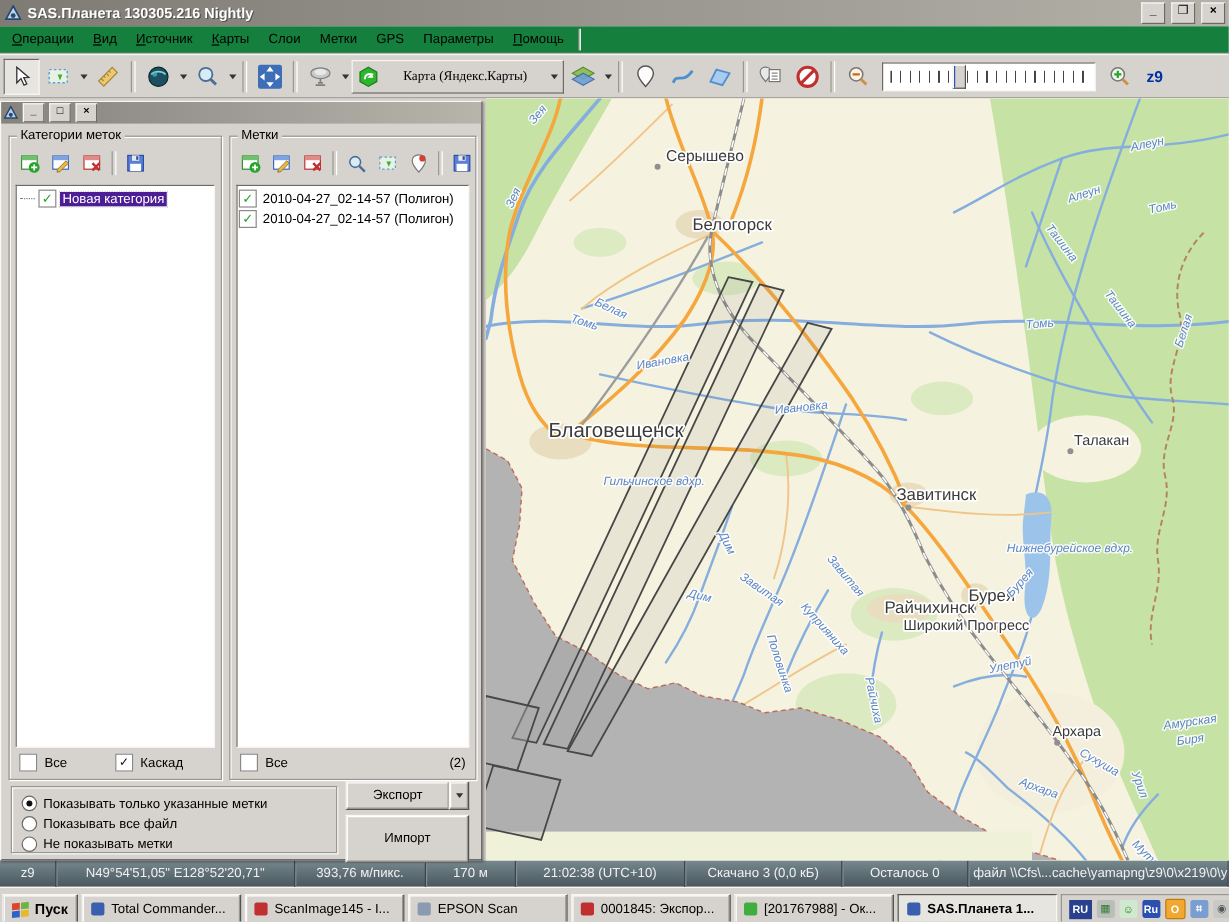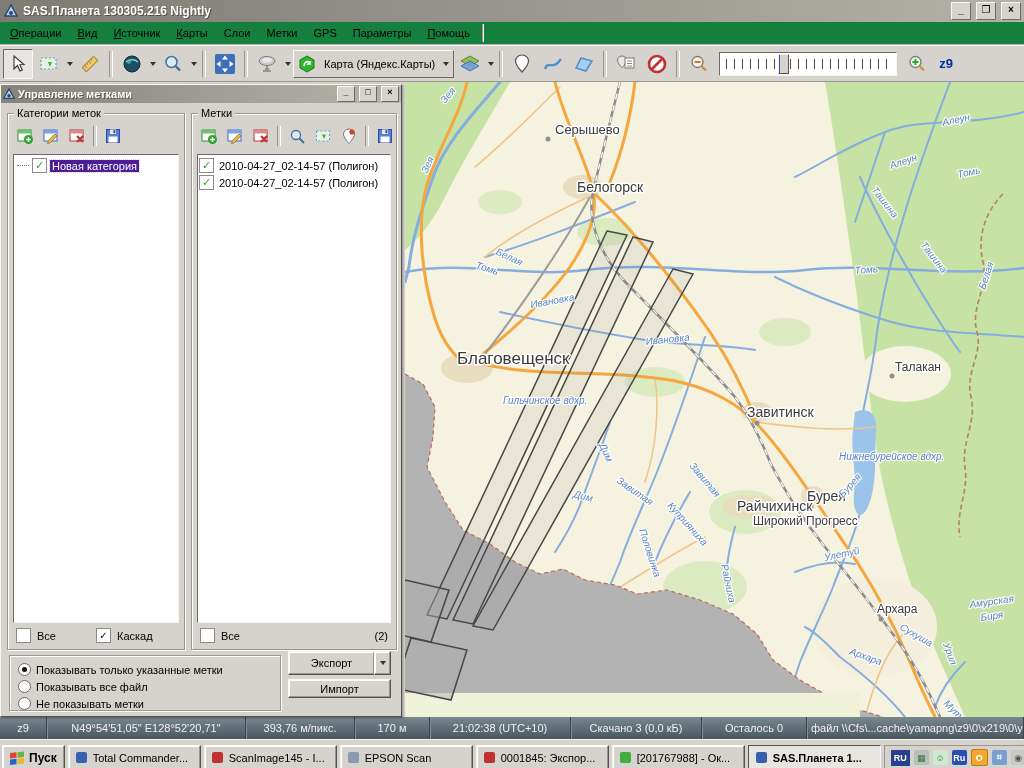--- a/index.html
+++ b/index.html
@@ -26,21 +26,21 @@
   .combo{display:flex;width:158px;height:18px;background:#fff;border:1px solid;border-color:#6d6a65 #f8f7f4 #f8f7f4 #6d6a65;}
   .combo input{flex:1;border:0;outline:0;font:inherit;padding:0 3px;min-width:0;}
   .combo .drop{width:16px;display:flex;align-items:center;justify-content:center;border:1px solid;border-color:#f8f7f4 #6d6a65 #6d6a65 #f8f7f4;background:#d6d3ce;}
   
   .toolbar{height:35px;display:flex;align-items:center;padding:0 3px;gap:1px;background:#d6d3ce;border-top:1px solid #f4f3ef;border-bottom:1px solid #9a9791;}
   .tbtn{width:28px;height:28px;display:flex;align-items:center;justify-content:center;background:transparent;border:1px solid transparent;}
   .tbtn.pressed{border-color:#6d6a65 #f8f7f4 #f8f7f4 #6d6a65;background:#e7e5e1;}
   .tbtn svg{display:block;}
   .tcaret{width:9px;height:28px;display:flex;align-items:center;justify-content:center;}
   .tsep{width:2px;height:26px;border-left:1px solid #9a9791;border-right:1px solid #fff;margin:0 3px;}
-  .map-select{height:26px;display:flex;align-items:center;gap:8px;padding:0 4px;font-size:11px;}
+  .map-select{height:26px;display:flex;align-items:center;gap:20px;padding:0 4px;font-size:11px;font-family:Liberation Serif, serif;}
   .zoom-label{color:#0030a0;font-weight:bold;font-size:13px;padding:0 6px;}
   .slider{position:relative;width:176px;height:22px;background:#fff;border:1px solid;border-color:#6d6a65 #f8f7f4 #f8f7f4 #6d6a65;margin:0 4px;}
   .slider .ticks{position:absolute;left:6px;right:6px;top:6px;bottom:6px;background:repeating-linear-gradient(90deg,#444 0 1px,transparent 1px 8px);}
   .slider .thumb{position:absolute;left:33%;top:1px;width:9px;height:18px;background:#d6d3ce;border:1px solid;border-color:#f8f7f4 #55534e #55534e #f8f7f4;box-shadow:inset 1px 0 0 #2a52be;}
   
   .main{position:relative;width:1024px;height:635px;background:#d6d3ce;}
   .mapwrap{position:absolute;left:405px;top:0;width:619px;height:635px;background:#f6f2e0;}
   .mapwrap svg{display:block;}
   text.city{fill:#3b3b3b;paint-order:stroke;stroke:#fff;stroke-width:3px;stroke-linejoin:round;font-family:"Liberation Sans",sans-serif;}
   text.water{fill:#5b86c2;font-style:italic;paint-order:stroke;stroke:rgba(255,255,255,.85);stroke-width:2.5px;stroke-linejoin:round;font-family:"Liberation Sans",sans-serif;}
@@ -389,21 +389,20 @@
   </div>
 
   <div class="panel">
     <div class="ptitle">
       <span style="display:flex;">
         <svg width="12" height="12" viewBox="0 0 14 14">
             <polygon points="7,1 13,12 1,12" fill="#b9d2ee" stroke="#28486e" stroke-width="1.4"></polygon>
             <circle cx="7" cy="9" r="2" fill="#28486e"></circle>
           </svg>
       </span>
-      <span class="ttext">Управление метками</span>
       <span class="winbtn">_</span>
       <span class="winbtn">□</span>
       <span class="winbtn">×</span>
     </div>
 
     <div class="groupbox" style="left:6px;top:28px;width:176px;height:535px;">
       <span class="legend">Категории меток</span>
       <div class="mini-toolbar">
         <span class="mbtn">
           <svg width="17" height="17" viewBox="0 0 17 17">
@@ -539,21 +538,21 @@
             <span>Не показывать метки</span>
           </div>
         </div>
     </div>
     <div class="split" style="left:287px;top:566px;width:103px;height:24px;">
       <span class="btn btn-main">Экспорт</span>
       <span class="btn btn-drop">
           <span class="caret"></span>
         </span>
     </div>
-    <div class="split" style="left:287px;top:594px;width:103px;height:19px;justify-content:center;">
+    <div class="split" style="left:287px;top:594px;width:103px;height:40px;justify-content:center;">
       <span class="btn btn-main">Импорт</span>
     </div>
   </div>
 </div>
 
 <div class="statusbar">
   <span class="scell" style="width:38px;">z9</span>
   <span class="scell" style="width:190px;">N49°54'51,05" E128°52'20,71"</span>
   <span class="scell" style="width:100px;">393,76 м/пикс.</span>
   <span class="scell" style="width:66px;">170 м</span>

